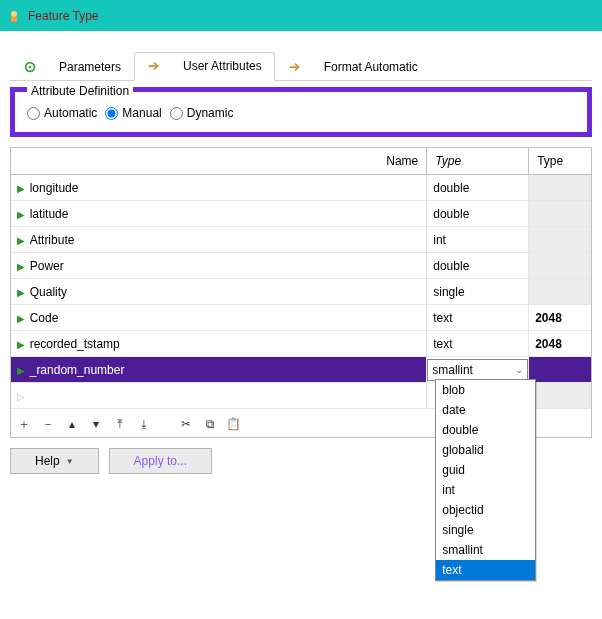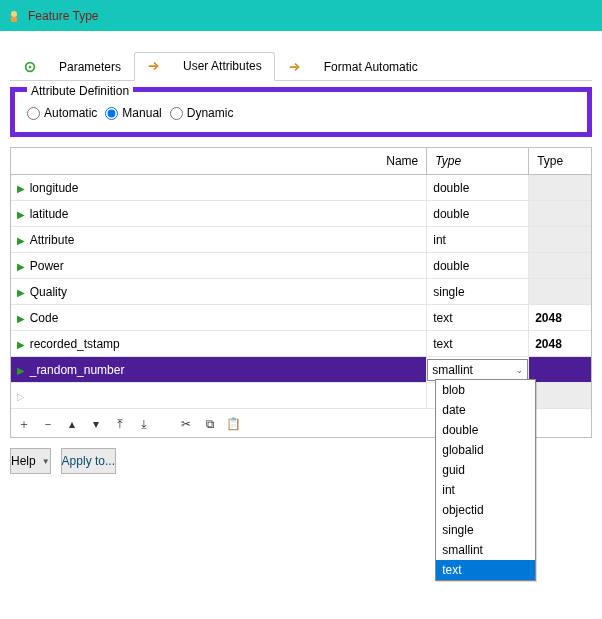--- a/index.html
+++ b/index.html
@@ -41,22 +41,22 @@
 
 .dropdown { position: absolute; left: 8px; top: 22px; width: 100%; background: #fff; border: 1px solid #8a8a8a; z-index: 50; box-shadow: 1px 1px 0 rgba(0,0,0,0.15); }
 .dropdown .opt { padding: 3px 6px; }
 .dropdown .opt.sel { background: #0078d7; color: #fff; }
 
 .toolbar { display: flex; gap: 10px; padding: 8px 6px 6px; align-items: center; }
 .toolbar .tbtn { width: 14px; height: 14px; display: flex; align-items: center; justify-content: center; cursor: default; color: #333; }
 .toolbar .sep { width: 8px; }
 
 .bottom-bar { display: flex; gap: 10px; margin-top: 10px; }
-.btn { border: 1px solid #b5b5b5; background: #eaeaea; padding: 5px 0; display: flex; align-items: center; gap: 6px; }
-.btn.disabled { color: #0c4a6e; }
+.btn { border: 1px solid #b5b5b5; background: #eaeaea; padding: 5px 24px; display: flex; align-items: center; gap: 6px; }
+.btn.disabled { color: #8b5cf6; }
 .btn .caret { font-size: 8px; color: #555; }
 
 .col-name { width: 400px; }
 .col-type { width: 98px; font-style: italic; }
 .col-width { width: 60px; }
 </style>
 </head>
 <body>
 
 <div class="titlebar">

